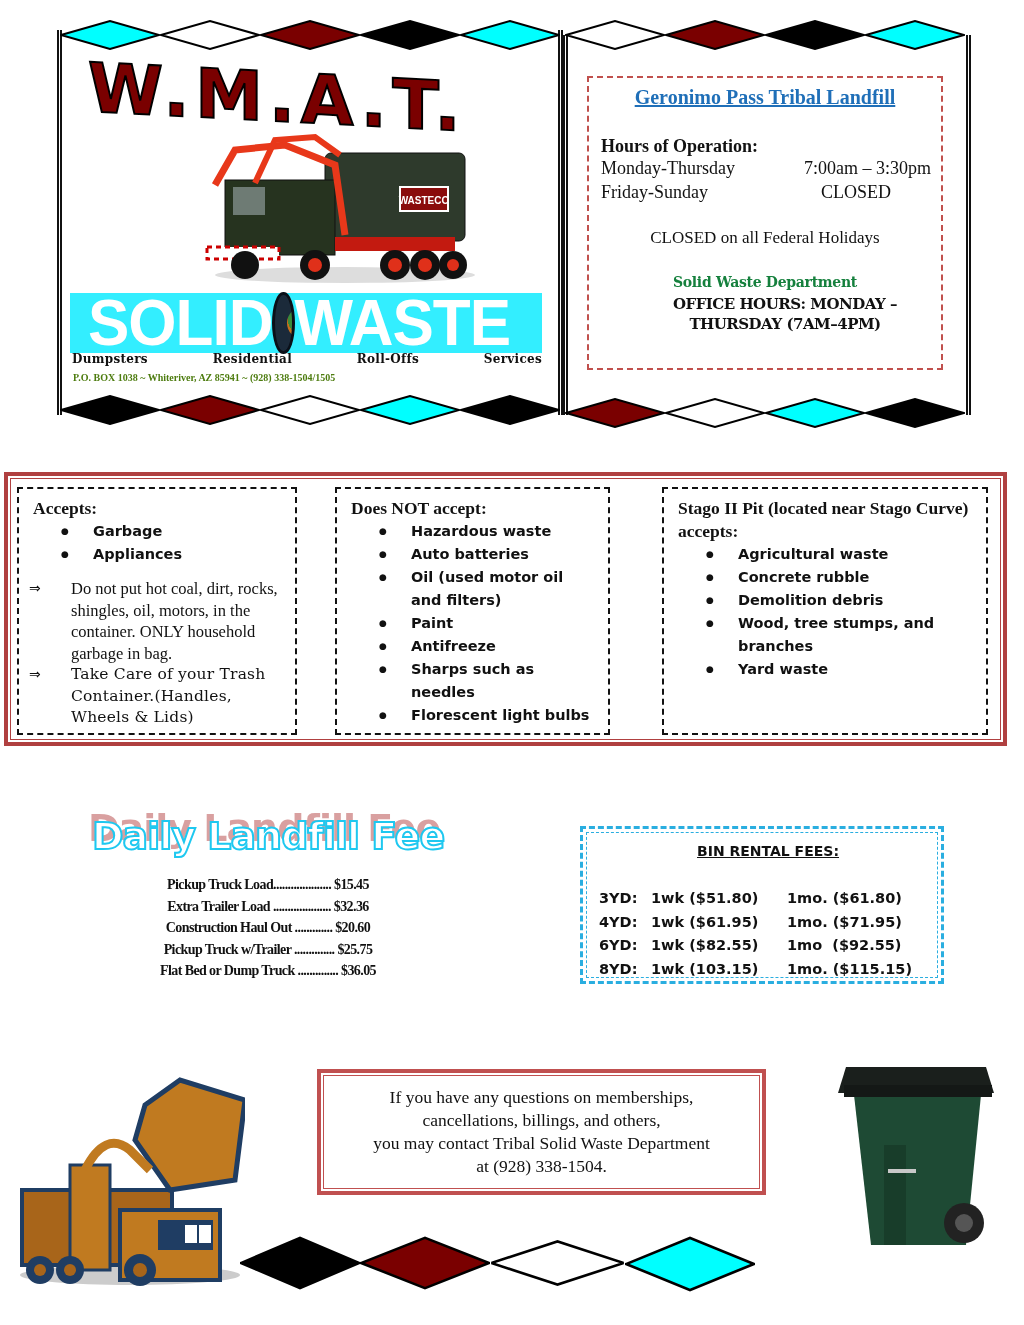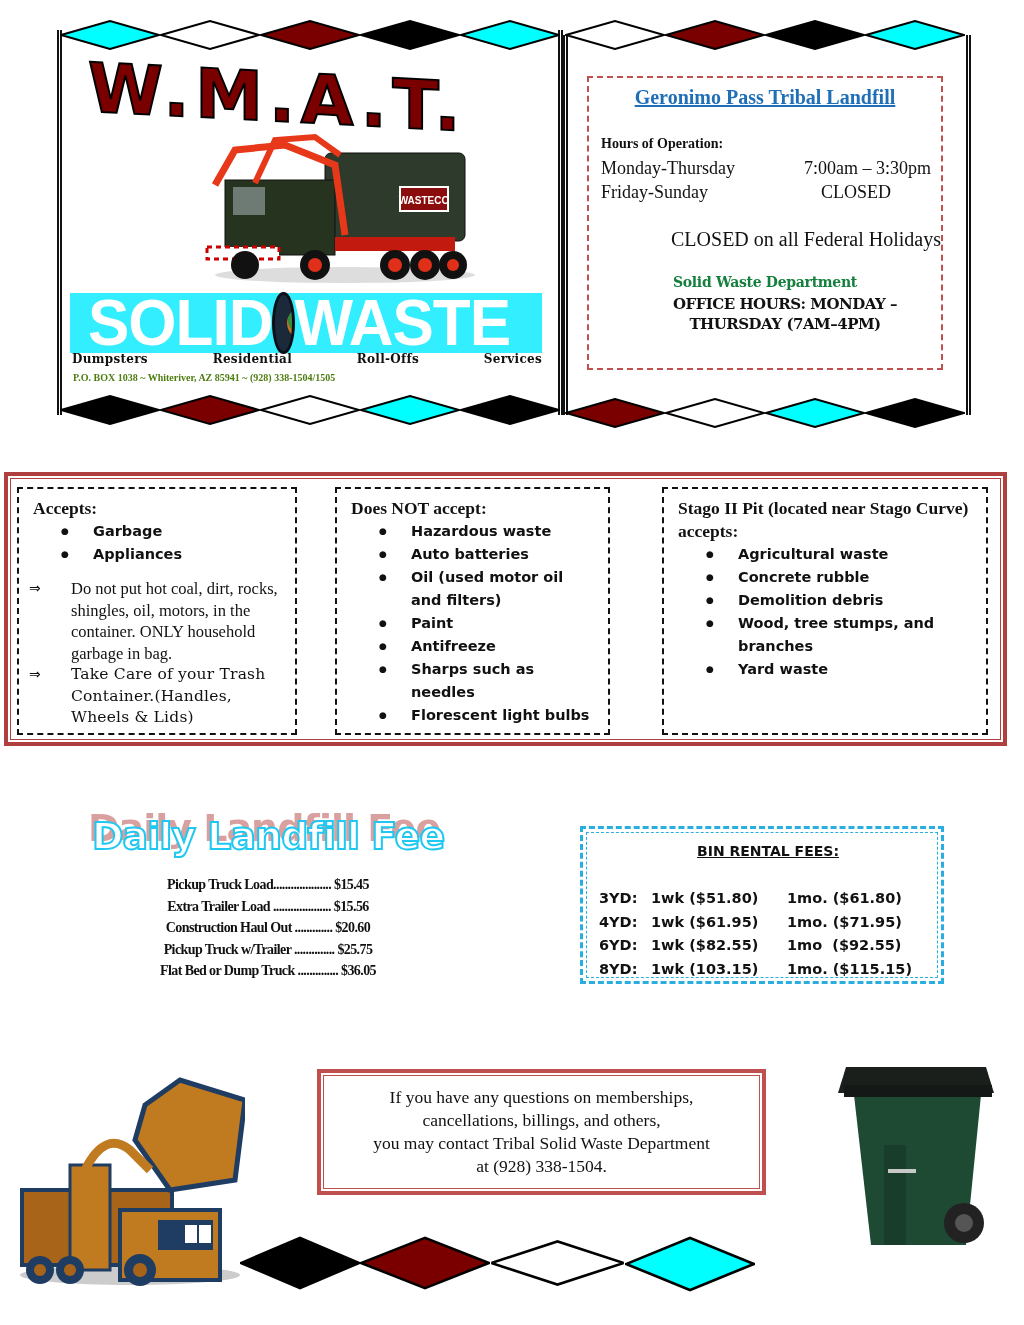--- a/index.html
+++ b/index.html
@@ -42,26 +42,26 @@
 
   
   .hours-box {
     position: absolute; left: 587px; top: 76px; width: 356px; height: 294px;
     border: 2px dashed #c0504d;
   }
   .landfill-title {
     position: absolute; left: 0; right: 0; top: 8px; text-align: center;
     font-weight: 700; font-size: 20px; color: #1f6fb8; text-decoration: underline;
   }
-  .hours-label { position: absolute; left: 12px; top: 58px; font-weight: 700; font-size: 14px; }
+  .hours-label { position: absolute; left: 12px; top: 58px; font-weight: 700; font-size: 18px; }
   .hours-row { position: absolute; left: 12px; width: 330px; font-size: 18px; }
   .hours-row .day { position: absolute; left: 0; white-space: nowrap; }
   .hours-row .time { position: absolute; right: 0; white-space: nowrap; }
   .hours-row .closed { position: absolute; left: 220px; white-space: nowrap; }
-  .holiday { position: absolute; left: 0; right: 0; top: 150px; text-align: right; font-size: 20px; }
+  .holiday { position: absolute; left: 0; right: 0; top: 150px; text-align: center; font-size: 17px; }
   .dept-name { position: absolute; left: 0; right: 0; top: 196px; text-align: center; font-family: "DejaVu Serif", serif; font-weight: 700; font-size: 14px; color: #15803d; letter-spacing: -0.3px; }
   .office-hours { position: absolute; left: 66px; width: 260px; top: 216px; text-align: center; font-family: "DejaVu Serif", serif; font-size: 15px; font-weight: 700; line-height: 20px; letter-spacing: -0.5px; }
 
   
   .mid-frame {
     position: absolute; left: 4px; top: 472px; width: 1003px; height: 274px;
     border: 4px solid #b04040; box-shadow: inset 0 0 0 2px #fff, inset 0 0 0 3px #b04040;
   }
   .col-box { position: absolute; top: 487px; height: 248px; border: 2px dashed #111; padding: 8px 14px; }
   .col-title { font-weight: 700; font-size: 17.5px; line-height: 23px; }
@@ -302,21 +302,21 @@
     <li>Demolition debris</li>
     <li>Wood, tree stumps, and branches</li>
     <li>Yard waste</li>
   </ul>
 </div>
 
 <div class="fee-title-shadow">Daily Landfill Fee</div>
 <div class="fee-title">Daily Landfill Fee</div>
 <div class="fee-list">
   <div class="fee-row">Pickup Truck Load.................... $15.45</div>
-  <div class="fee-row">Extra Trailer Load ....................  $15.56</div>
+  <div class="fee-row">Extra Trailer Load ....................  $32.36</div>
   <div class="fee-row">Construction Haul Out ............. $20.60</div>
   <div class="fee-row">Pickup Truck w/Trailer .............. $25.75</div>
   <div class="fee-row">Flat Bed or Dump Truck .............. $36.05</div>
 </div>
 
 <div class="bin-box">
   <div class="bin-title">BIN RENTAL FEES:</div>
   <div class="bin-rows">
     <div class="bin-row">
         <span class="sz">3YD:</span>

